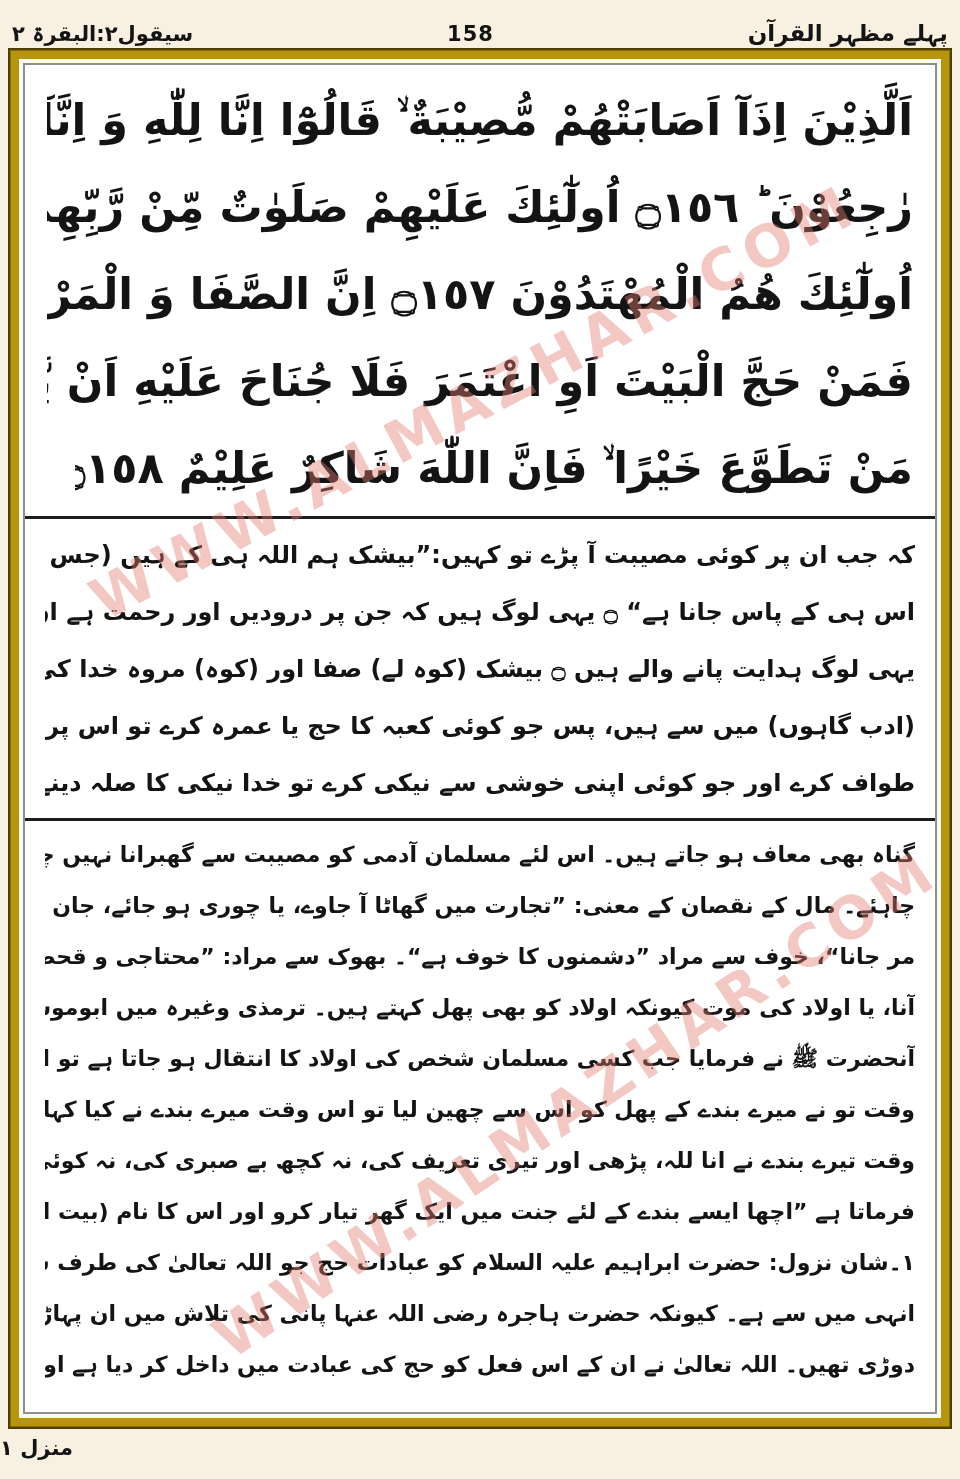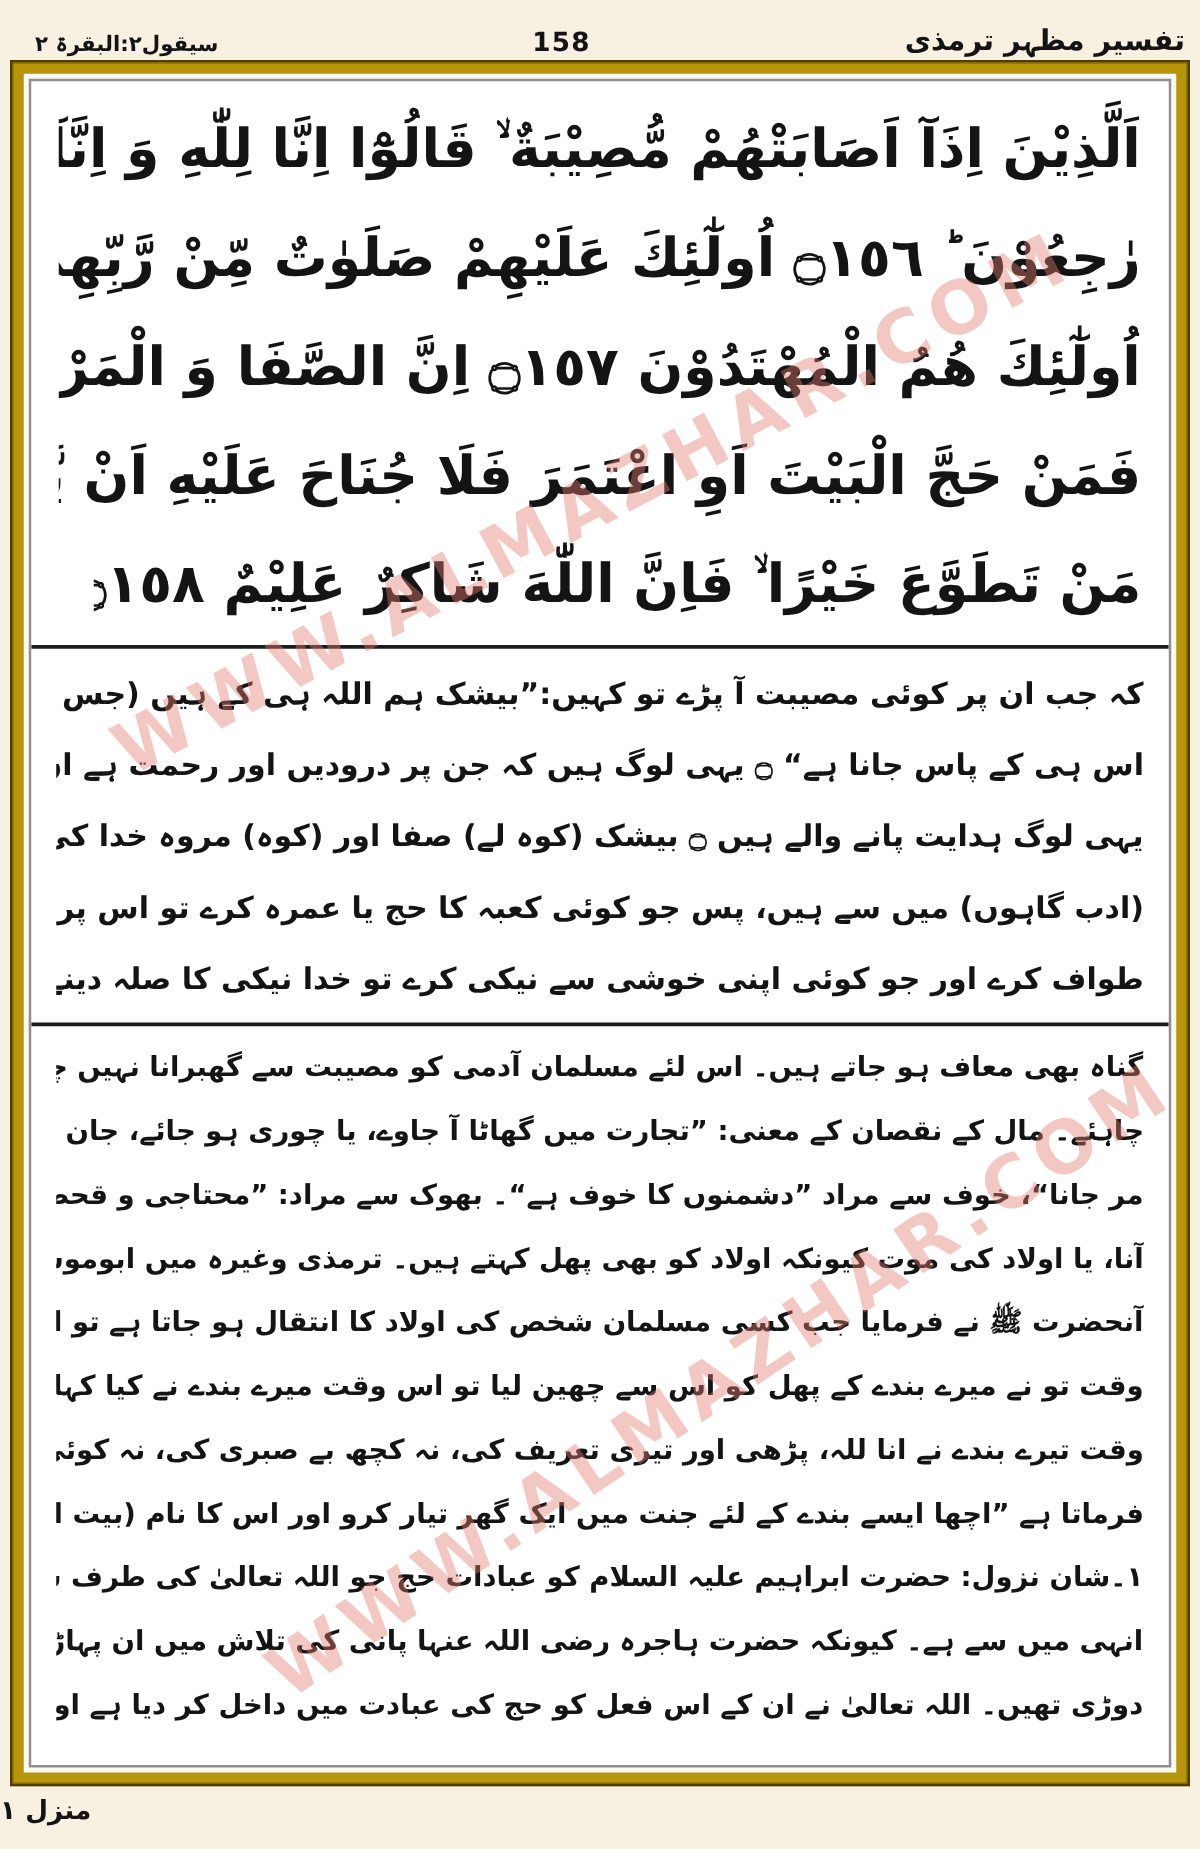--- a/index.html
+++ b/index.html
@@ -18,21 +18,21 @@
   }
 
   
   .runhead {
     position:absolute; top:6px; left:12px; right:12px; height:40px;
     display:flex; flex-direction:row; justify-content:space-between; align-items:flex-end;
     font-weight:bold;
   }
   .runhead .title   { font-size:23px; }
   .runhead .pageno  { font-size:21px; letter-spacing:1px; }
-  .runhead .surahref{ font-size:17px;margin-left:16px; }
+  .runhead .surahref{ font-size:21px; }
 
   
   .frame {
     position:absolute; left:8px; right:8px; top:48px; height:1381px;
     background:#b8940a;                 
     border:2px solid #4d3f04;           
     padding:9px;
     box-shadow: inset 0 0 0 1px #8a6f06;
   }
   .frame-gap {
@@ -97,21 +97,21 @@
     position:absolute; left:0; right:0; top:1436px;
     text-align:left; font-size:21px; font-weight:bold;
   }
 </style>
 </head>
 <body>
 
 <div class="page">
 
   <div class="runhead">
-    <span class="title">تفسیر مظہر ترمذی</span>
+    <span class="title">پہلے مظہر القرآن</span>
     <span class="pageno">158</span>
     <span class="surahref">سیقول۲:البقرۃ ۲</span>
   </div>
 
   <div class="frame">
     <div class="frame-gap">
       <div class="frame-inner">
         <div class="content">
 
           <div class="watermark wm-top">WWW.ALMAZHAR.COM</div>

